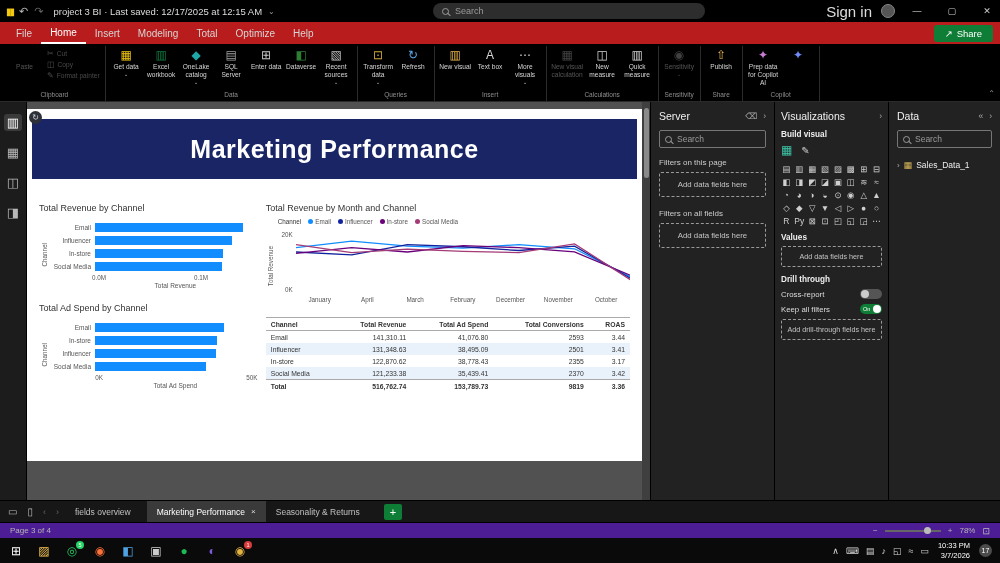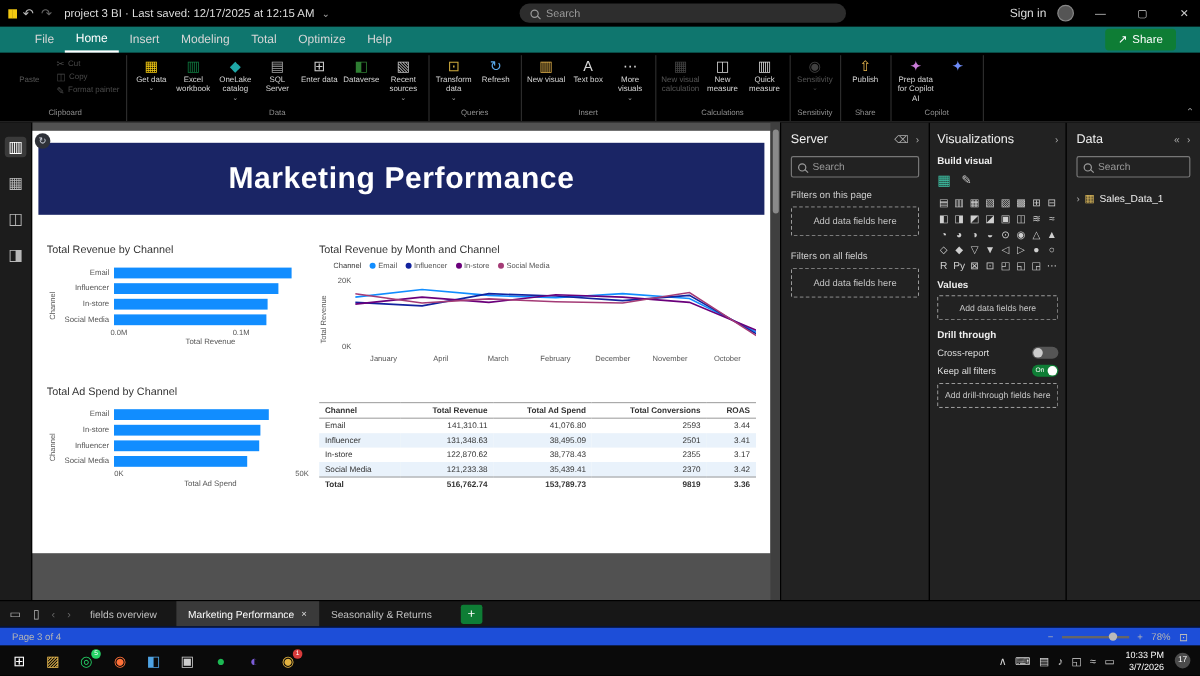--- a/index.html
+++ b/index.html
@@ -12,26 +12,26 @@
 .tb-btn{color:#bbb;font-size:11px}
 .tb-btn.dim{color:#666}
 .tb-title{font-size:9.5px;color:#ddd;margin-left:4px;white-space:nowrap}
 .tb-caret{font-size:8px;color:#999}
 .tb-search{position:absolute;left:433px;top:3px;width:272px;height:16px;background:#2d2d2d;border-radius:8px;display:flex;align-items:center;gap:6px;padding:0 9px}
 .tb-search input{background:transparent;border:none;outline:none;color:#ccc;font-size:9px;width:100%}
 .tb-search input::placeholder{color:#9a9a9a}
 .mag{width:7px;height:7px;border:1px solid #9a9a9a;border-radius:50%;position:relative;display:inline-block;flex:0 0 auto}
 .mag::after{content:"";position:absolute;width:4px;height:1px;background:#9a9a9a;transform:rotate(45deg);right:-3px;bottom:-1px}
 .tb-right{margin-left:auto;display:flex;align-items:center;gap:10px}
-.tb-signin{font-size:10px;color:#ddd}
+.tb-signin{font-size:15px;color:#ddd}
 .tb-avatar{width:14px;height:14px;border-radius:50%;background:#555;border:1px solid #888;display:inline-block}
 .tb-win{width:26px;text-align:center;font-size:9px;color:#ccc}
 
 
-.menubar{flex:0 0 22px;background:#0f766e;display:flex;align-items:center;padding:0 20px}
+.menubar{flex:0 0 22px;background:#b91c1c;display:flex;align-items:center;padding:0 7px}
 .menu-items{display:flex;align-items:center;height:100%}
 .menu-item{color:#d6d6d6;font-size:10px;padding:0 9px;height:100%;display:flex;align-items:center}
 .menu-item.active{color:#fff;font-weight:normal;border-bottom:2px solid #fff}
 .share-btn{margin-left:auto;display:flex;align-items:center;gap:4px;border:none;border-radius:3px;color:#fff;font-size:9.5px;padding:3px 11px;font-family:inherit}
 
 
 .ribbon{flex:0 0 58px;background:#000;display:flex;align-items:stretch;padding:2px 4px 0 4px;border-bottom:1px solid #2a2a2a;position:relative;overflow:hidden}
 .rgroup{display:flex;flex-direction:column;border-right:1px solid #2b2b2b;padding:0 3px}
 .rgroup-items{display:flex;flex:1;align-items:flex-start}
 .rgroup-title{font-size:6.5px;color:#8f8f8f;text-align:center;padding:1px 0 3px}
@@ -54,21 +54,21 @@
 .rail-icon.active{color:#fff;background:#3a3a3a}
 .canvas{flex:1;background:#515151;position:relative;min-width:0}
 .page{position:absolute;left:0;top:7px;right:8px;height:352px;background:#fff;overflow:hidden}
 .v-scroll{position:absolute;right:0;top:0;bottom:0;width:8px;background:#3f3f3f}
 .v-thumb{position:absolute;top:6px;left:1.5px;width:5px;height:70px;background:#8a8a8a;border-radius:3px}
 .corner-icon{position:absolute;left:2px;top:2px;width:13px;height:13px;border-radius:50%;background:#2e3138;color:#cfd3dc;font-size:8px;display:flex;align-items:center;justify-content:center;z-index:3}
 .banner{height:60px;margin:10px 5px 0 5px;display:flex;align-items:center;justify-content:center}
 .banner span{color:#fff;font-size:25px;font-weight:bold;letter-spacing:.5px}
 .charts-row{display:flex;padding:0 12px}
 .row1{margin-top:24px}
-.row2{margin-top:18px}
+.row2{}
 .charts-row .chart{min-width:0}
 .row1 .chart:first-child,.row2 .chart:first-child{width:36%}
 .row1 .chart:last-child{flex:1;padding-left:14px}
 .tablechart{flex:1;padding-left:14px;margin-top:14px}
 
 
 .c-title{font-size:9px;color:#333;margin-bottom:8px}
 .bc-body{display:flex}
 .c-ylab{width:10px;display:flex;align-items:center;justify-content:center}
 .c-ylab span{writing-mode:vertical-rl;transform:rotate(180deg);font-size:6.3px;color:#555}
@@ -131,21 +131,21 @@
 .tabbar{flex:0 0 22px;background:#171717;display:flex;align-items:center;padding:0 4px;gap:2px;border-top:1px solid #000}
 .tab-tool{color:#bbb;font-size:10px;padding:0 4px}
 .tab-tool.dim{color:#666;font-size:9px}
 .tabs{display:flex;height:100%}
 .page-tab{display:flex;align-items:center;gap:6px;padding:0 10px;font-size:8.5px;color:#c0c0c0;height:100%}
 .page-tab.active{background:#3a3a3a;color:#fff}
 .tab-close{font-size:8px;color:#ddd}
 .tab-add{width:18px;height:16px;display:flex;align-items:center;justify-content:center;color:#fff;font-size:11px;border-radius:2px;margin-left:6px}
 
 
-.statusbar{flex:0 0 16px;background:#1d4ed8;display:flex;align-items:center;color:#b5b5b5;font-size:8px;padding:1px 10px;border-top:1px solid #000}
+.statusbar{flex:0 0 16px;background:#4c1d95;display:flex;align-items:center;color:#b5b5b5;font-size:8px;padding:1px 10px;border-top:1px solid #000}
 .zoom-controls{margin-left:auto;display:flex;align-items:center;gap:7px}
 .zoom-slider{width:56px;height:2px;background:#666;position:relative;display:inline-block}
 .zoom-slider i{position:absolute;left:70%;top:-2.5px;width:7px;height:7px;border-radius:50%;background:#bbb}
 .fit-icon{font-size:9px;color:#bbb}
 
 
 .taskbar{flex:0 0 25px;background:#0a0a0a;display:flex;align-items:center;padding:0 8px}
 .tb-icons{display:flex;align-items:center;gap:12px}
 .task-icon{position:relative;width:16px;display:inline-flex;justify-content:center}
 .task-icon b{font-size:12px;font-weight:normal;line-height:14px}

